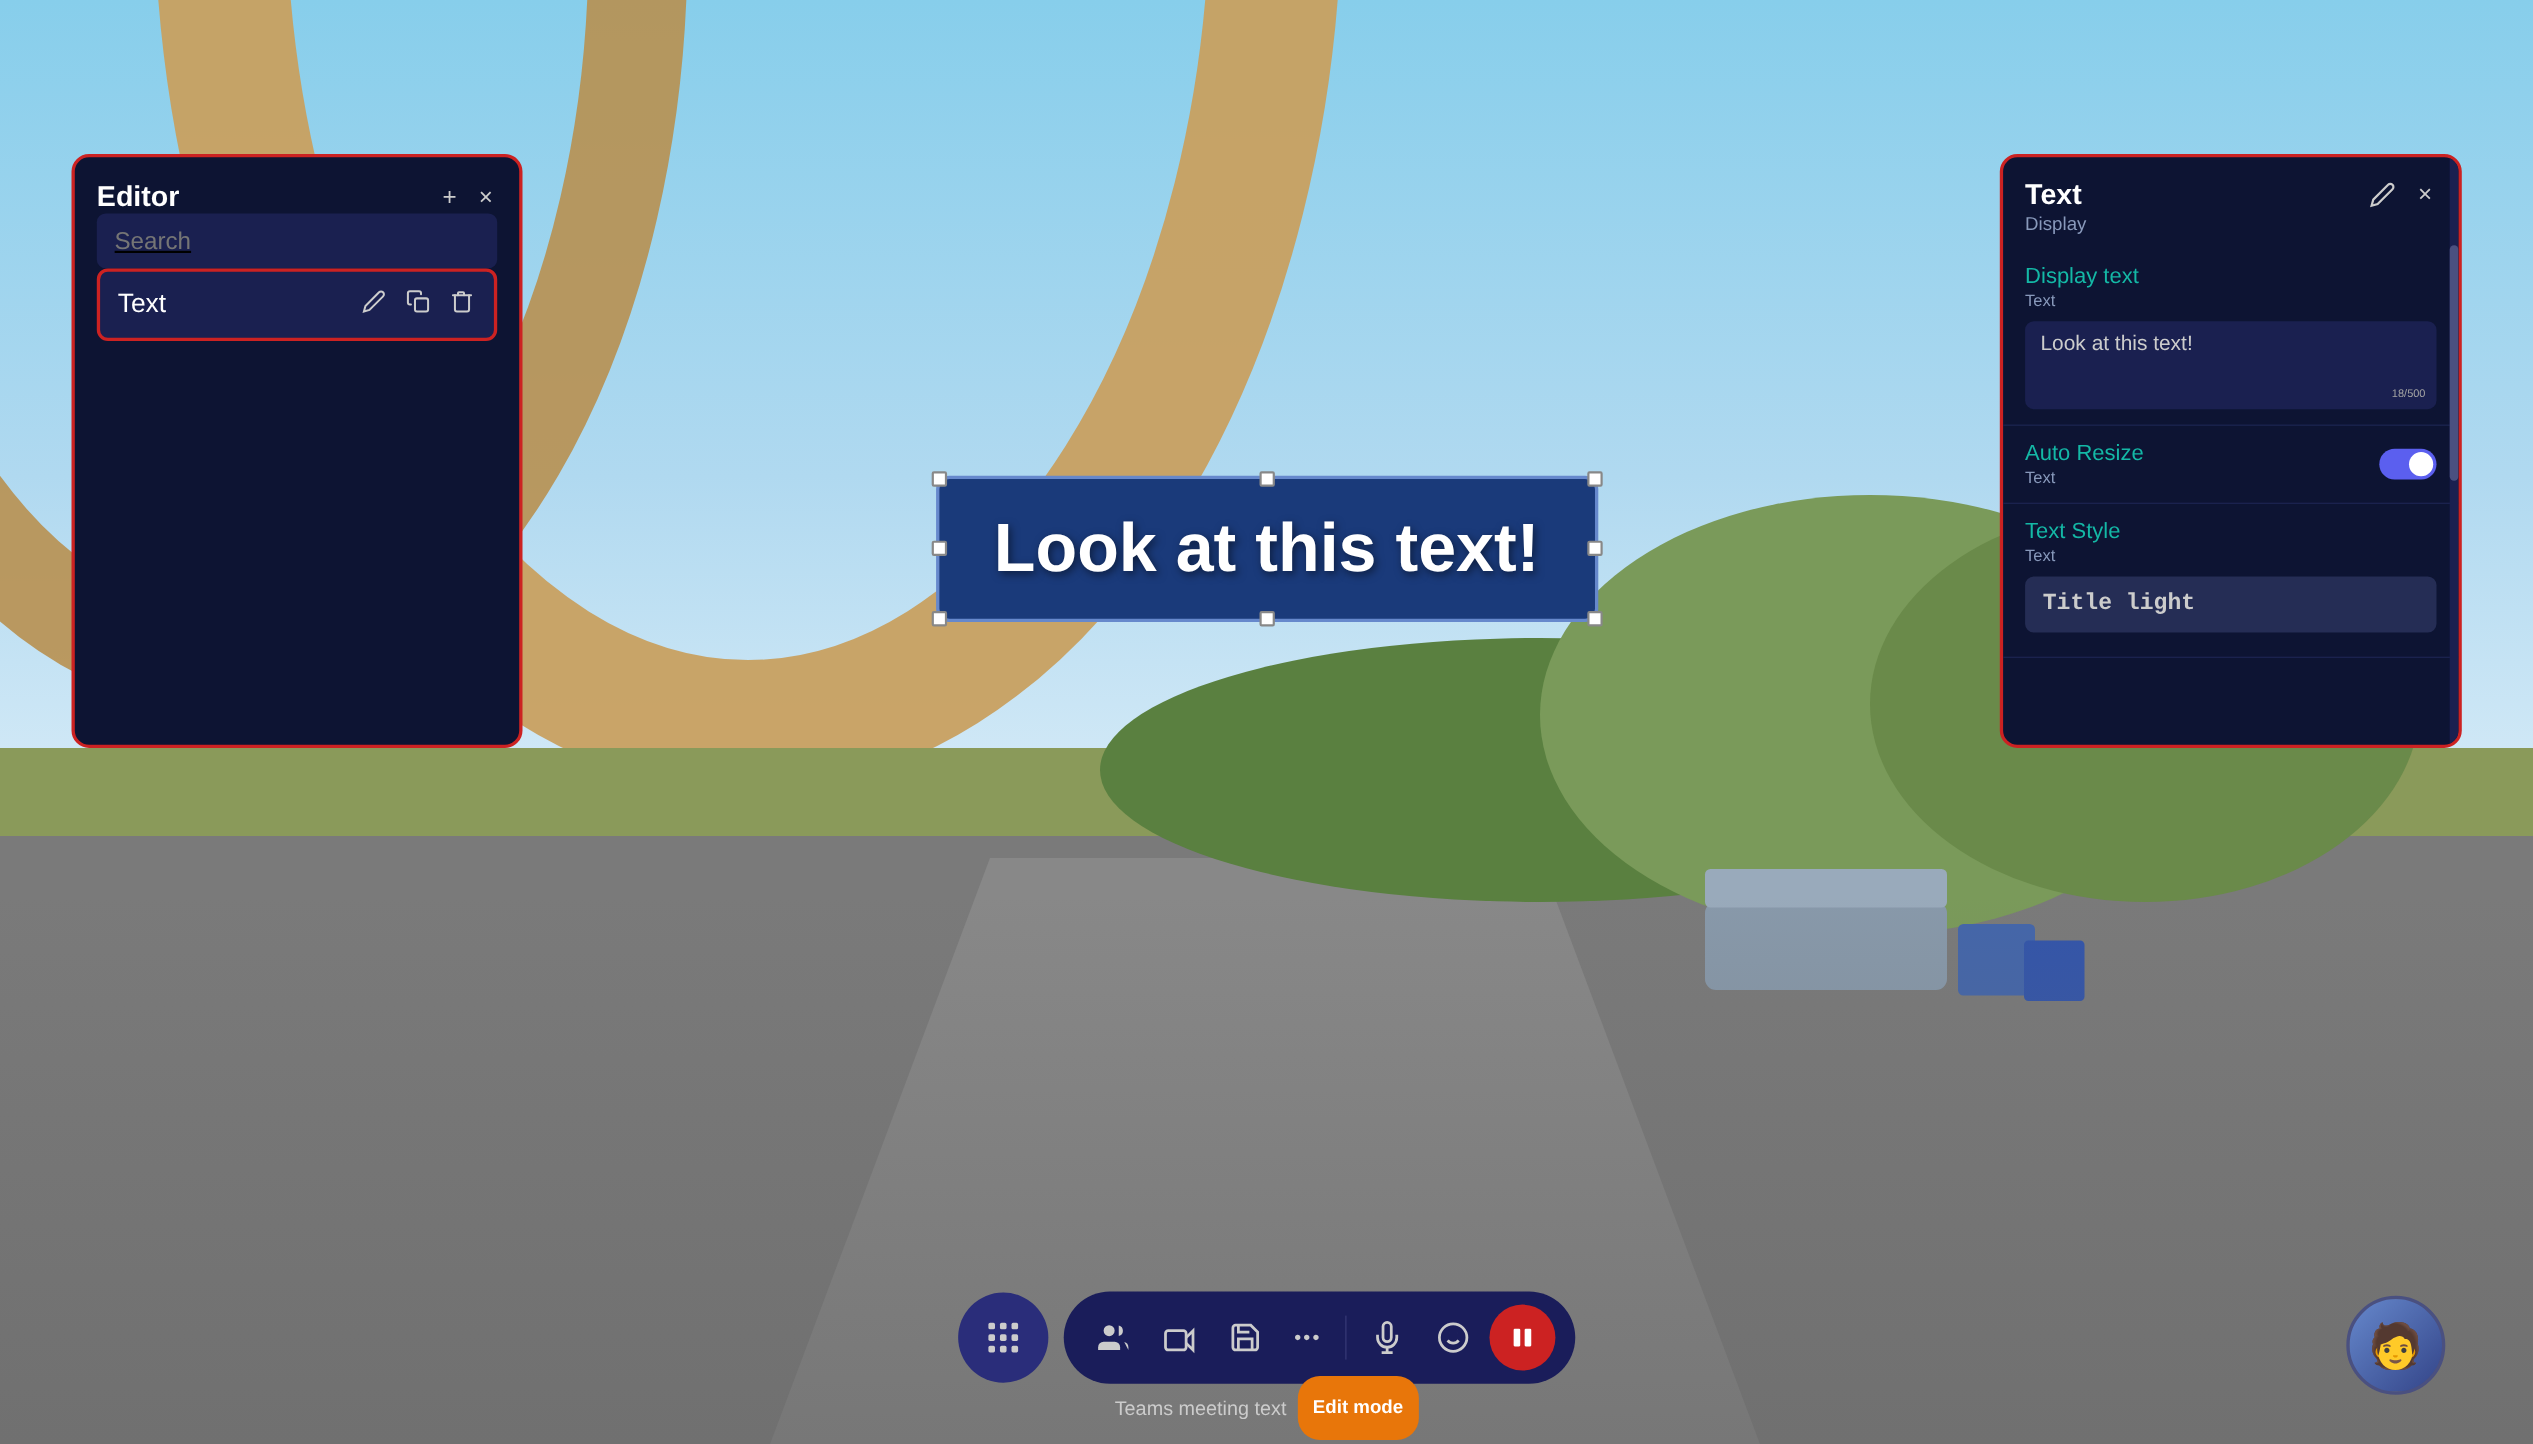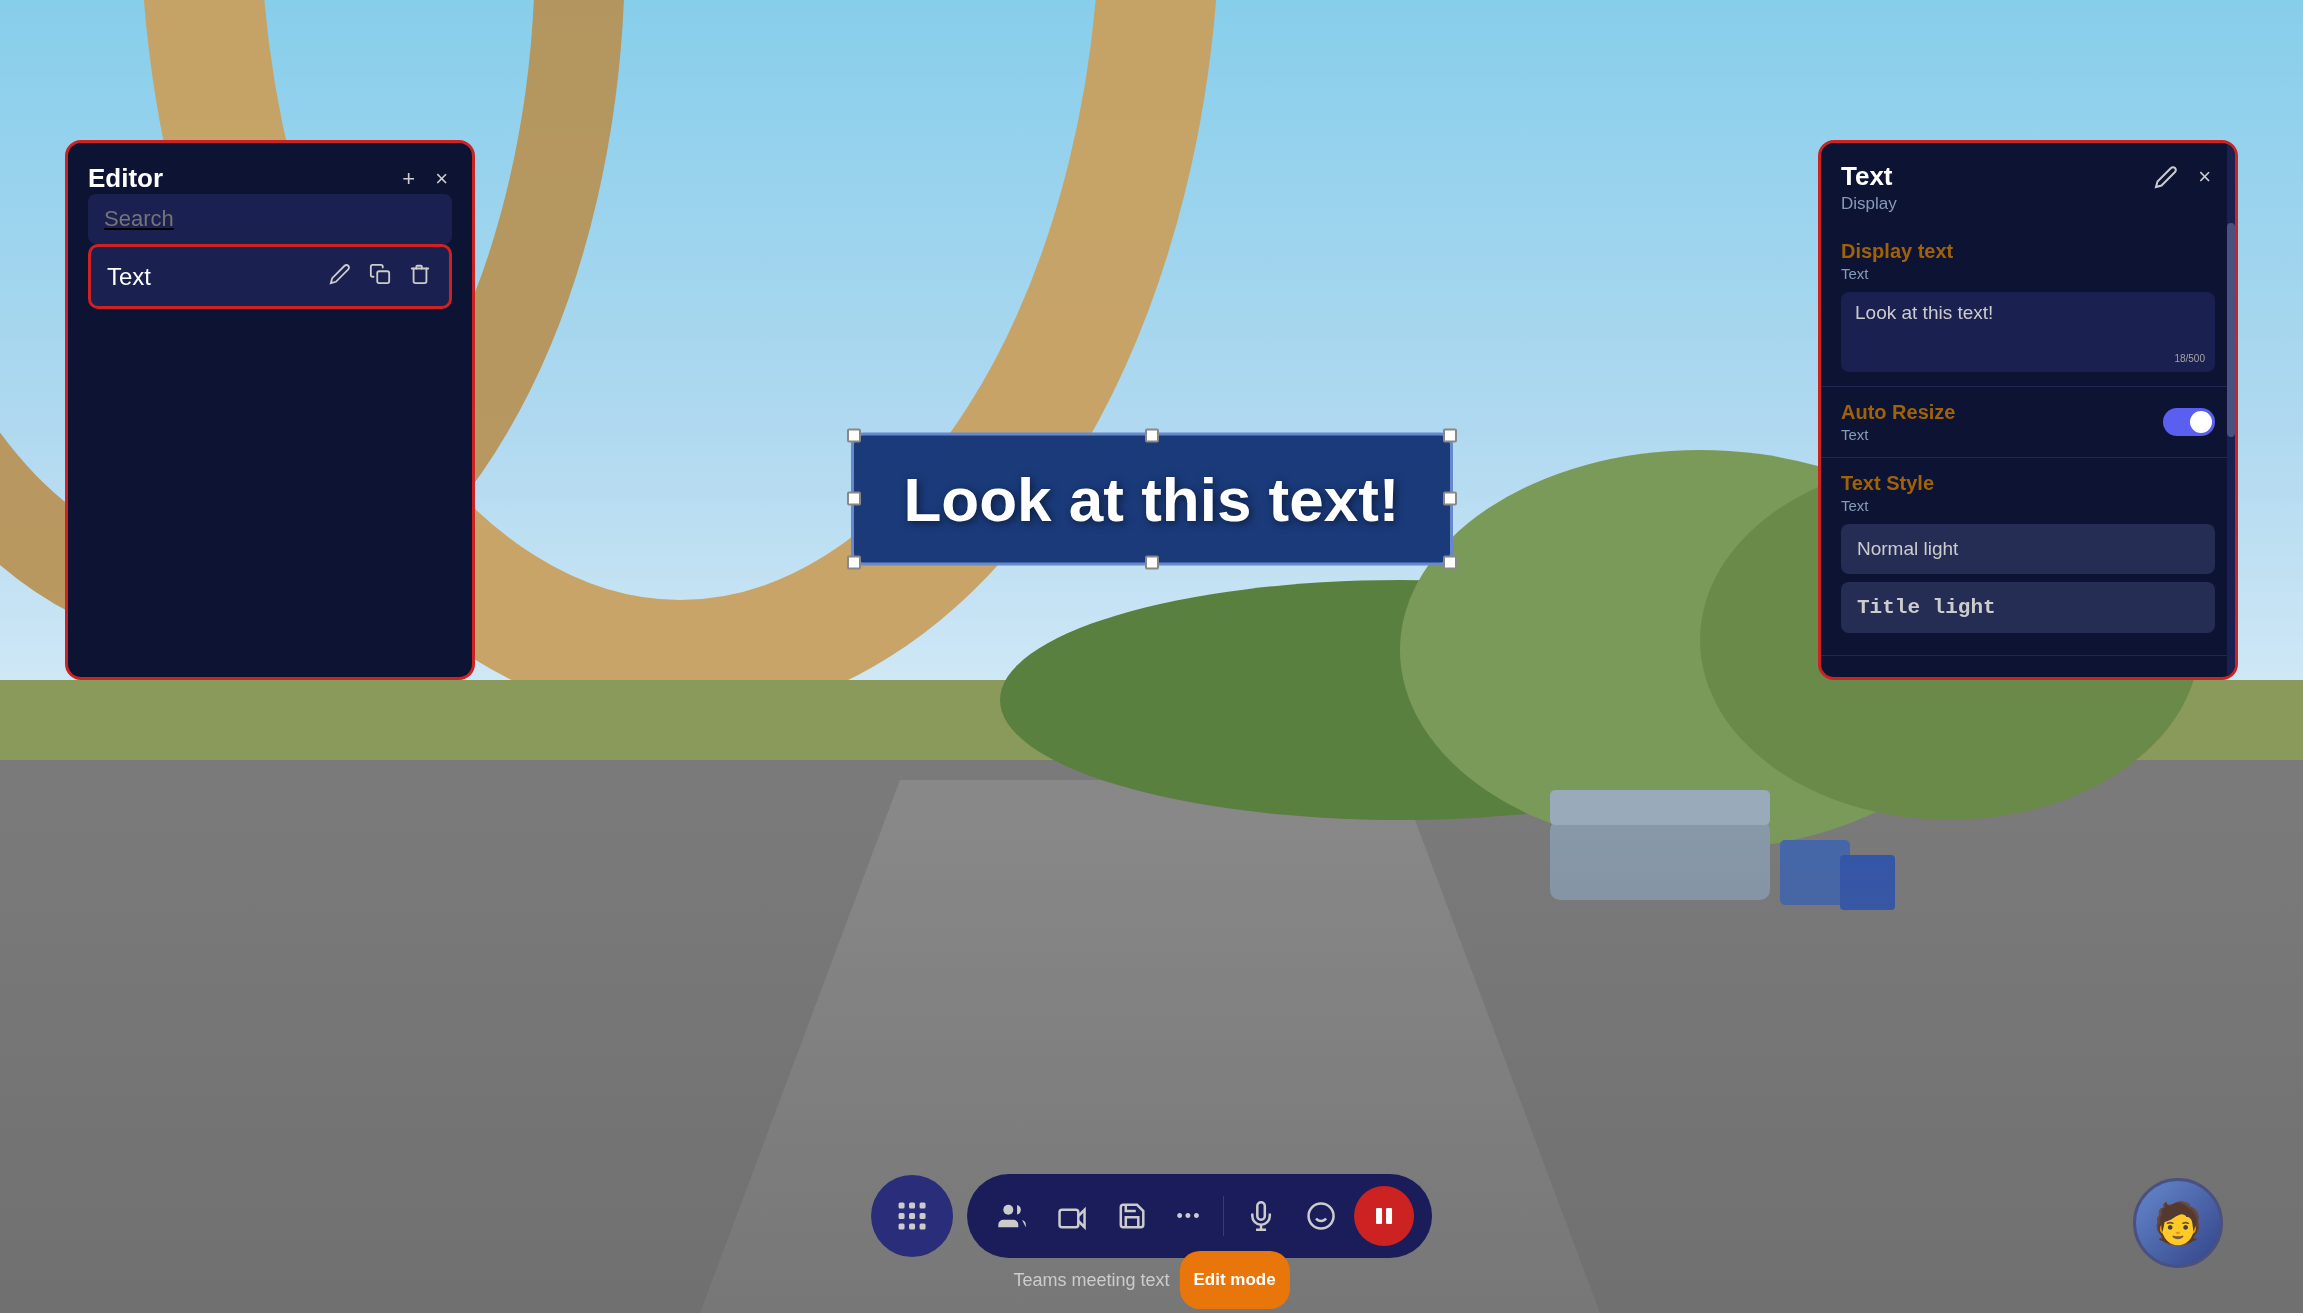--- a/index.html
+++ b/index.html
@@ -228,22 +228,22 @@
       border-radius: 3px;
     }
 
     .prop-section {
       padding: 14px 20px;
       border-bottom: 1px solid #1e2755;
     }
 
     .prop-section-title {
       font-size: 20px;
-      font-weight: 700;
-      color: #a16207;
+      font-weight: 400;
+      color: #14b8a6;
     }
 
     .prop-section-subtitle {
       font-size: 15px;
       color: #8899bb;
       margin-top: 2px;
     }
 
     .prop-section-content {
       margin-top: 10px;
@@ -568,23 +568,20 @@
           <div class="prop-section-subtitle">Text</div>
         </div>
         <div class="toggle"></div>
       </div>
     </div>
 
     <div class="prop-section">
       <div class="prop-section-title">Text Style</div>
       <div class="prop-section-subtitle">Text</div>
       <div class="prop-section-content">
-        <div class="style-option">
-          <span class="style-option-label">Normal light</span>
-        </div>
         <div class="style-option bold-style">
           <span class="style-option-label">Title light</span>
         </div>
       </div>
     </div>
   </div>
 
   <div class="scrollbar-track">
     <div class="scrollbar-thumb"></div>
   </div>

